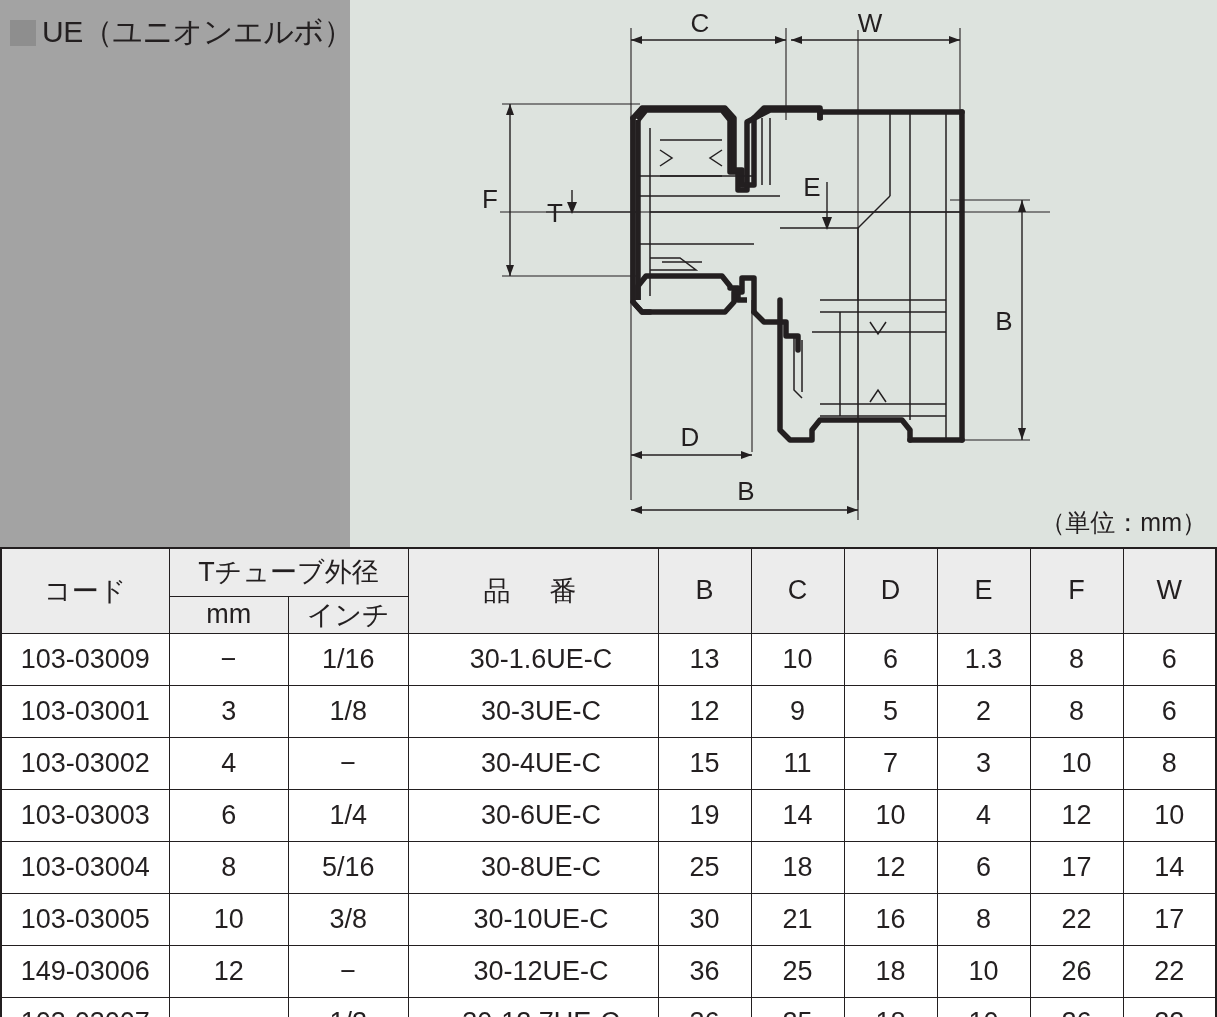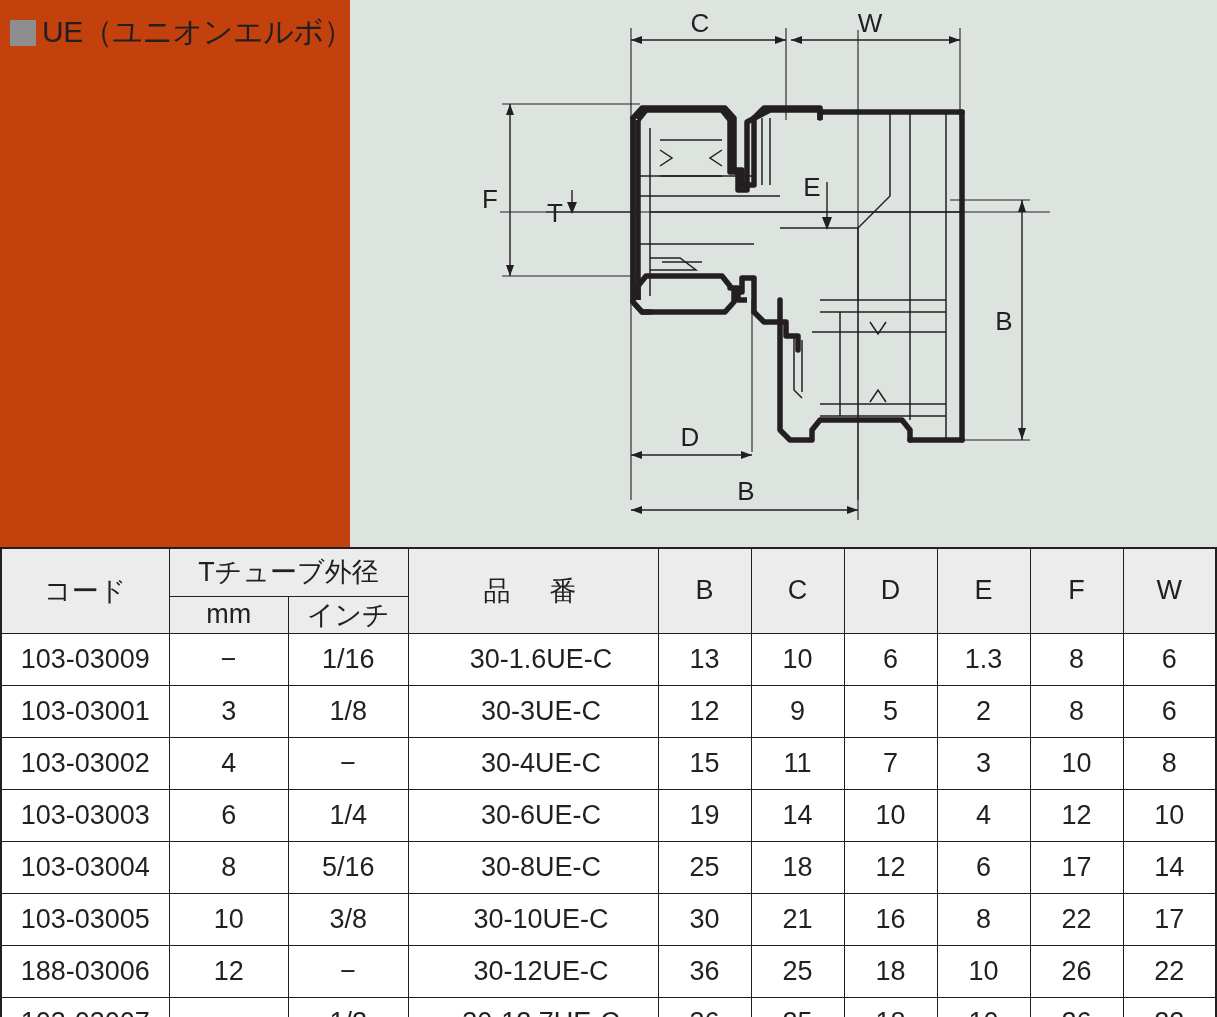--- a/index.html
+++ b/index.html
@@ -7,21 +7,21 @@
     width: 1217px; height: 1017px;
     background: #ffffff;
     font-family: "Liberation Sans", "DejaVu Sans", sans-serif;
     overflow: hidden;
   }
   #page { position: relative; width: 1217px; height: 1017px; }
 
   
   #title-bar {
     position: absolute; left: 0; top: 0; width: 350px; height: 547px;
-    background: #c2410c;
+    background: #a3a3a3;
   }
   #title-row {
     position: absolute; left: 10px; top: 12px;
     display: flex; align-items: center; gap: 6px;
   }
   #title-marker { width: 26px; height: 26px; background: #8e8e8e; }
   #title-text {
     font-size: 30px; color: #231f20; letter-spacing: -0.5px;
     white-space: nowrap;
   }
@@ -245,20 +245,21 @@
       <text class="dim-label" x="350" y="32" text-anchor="middle">C</text>
       <text class="dim-label" x="520" y="32" text-anchor="middle">W</text>
       <text class="dim-label" x="140" y="208" text-anchor="middle">F</text>
       <text class="dim-label" x="205" y="222" text-anchor="middle">T</text>
       <text class="dim-label" x="462" y="196" text-anchor="middle">E</text>
       <text class="dim-label" x="654" y="330" text-anchor="middle">B</text>
       <text class="dim-label" x="340" y="446" text-anchor="middle">D</text>
       <text class="dim-label" x="396" y="500" text-anchor="middle">B</text>
     </svg>
 
+    <div id="unit-note">（単位：mm）</div>
   </div>
 
   <table id="spec-table">
     <thead>
       <tr class="r1">
         <th class="th-code" rowspan="2">コード</th>
         <th class="th-tube" colspan="2">Tチューブ外径</th>
         <th class="th-part" rowspan="2">品　番</th>
         <th class="th-dim" rowspan="2">B</th>
         <th class="th-dim" rowspan="2">C</th>
@@ -339,21 +340,21 @@
           <td class="num-cell">3/8</td>
           <td class="part-cell">30-10UE-C</td>
           <td class="dim-cell">30</td>
           <td class="dim-cell">21</td>
           <td class="dim-cell">16</td>
           <td class="dim-cell">8</td>
           <td class="dim-cell">22</td>
           <td class="dim-cell">17</td>
         </tr>
         <tr>
-          <td class="code-cell">188-03006</td>
+          <td class="code-cell">149-03006</td>
           <td class="num-cell">12</td>
           <td class="num-cell">−</td>
           <td class="part-cell">30-12UE-C</td>
           <td class="dim-cell">36</td>
           <td class="dim-cell">25</td>
           <td class="dim-cell">18</td>
           <td class="dim-cell">10</td>
           <td class="dim-cell">26</td>
           <td class="dim-cell">22</td>
         </tr>

